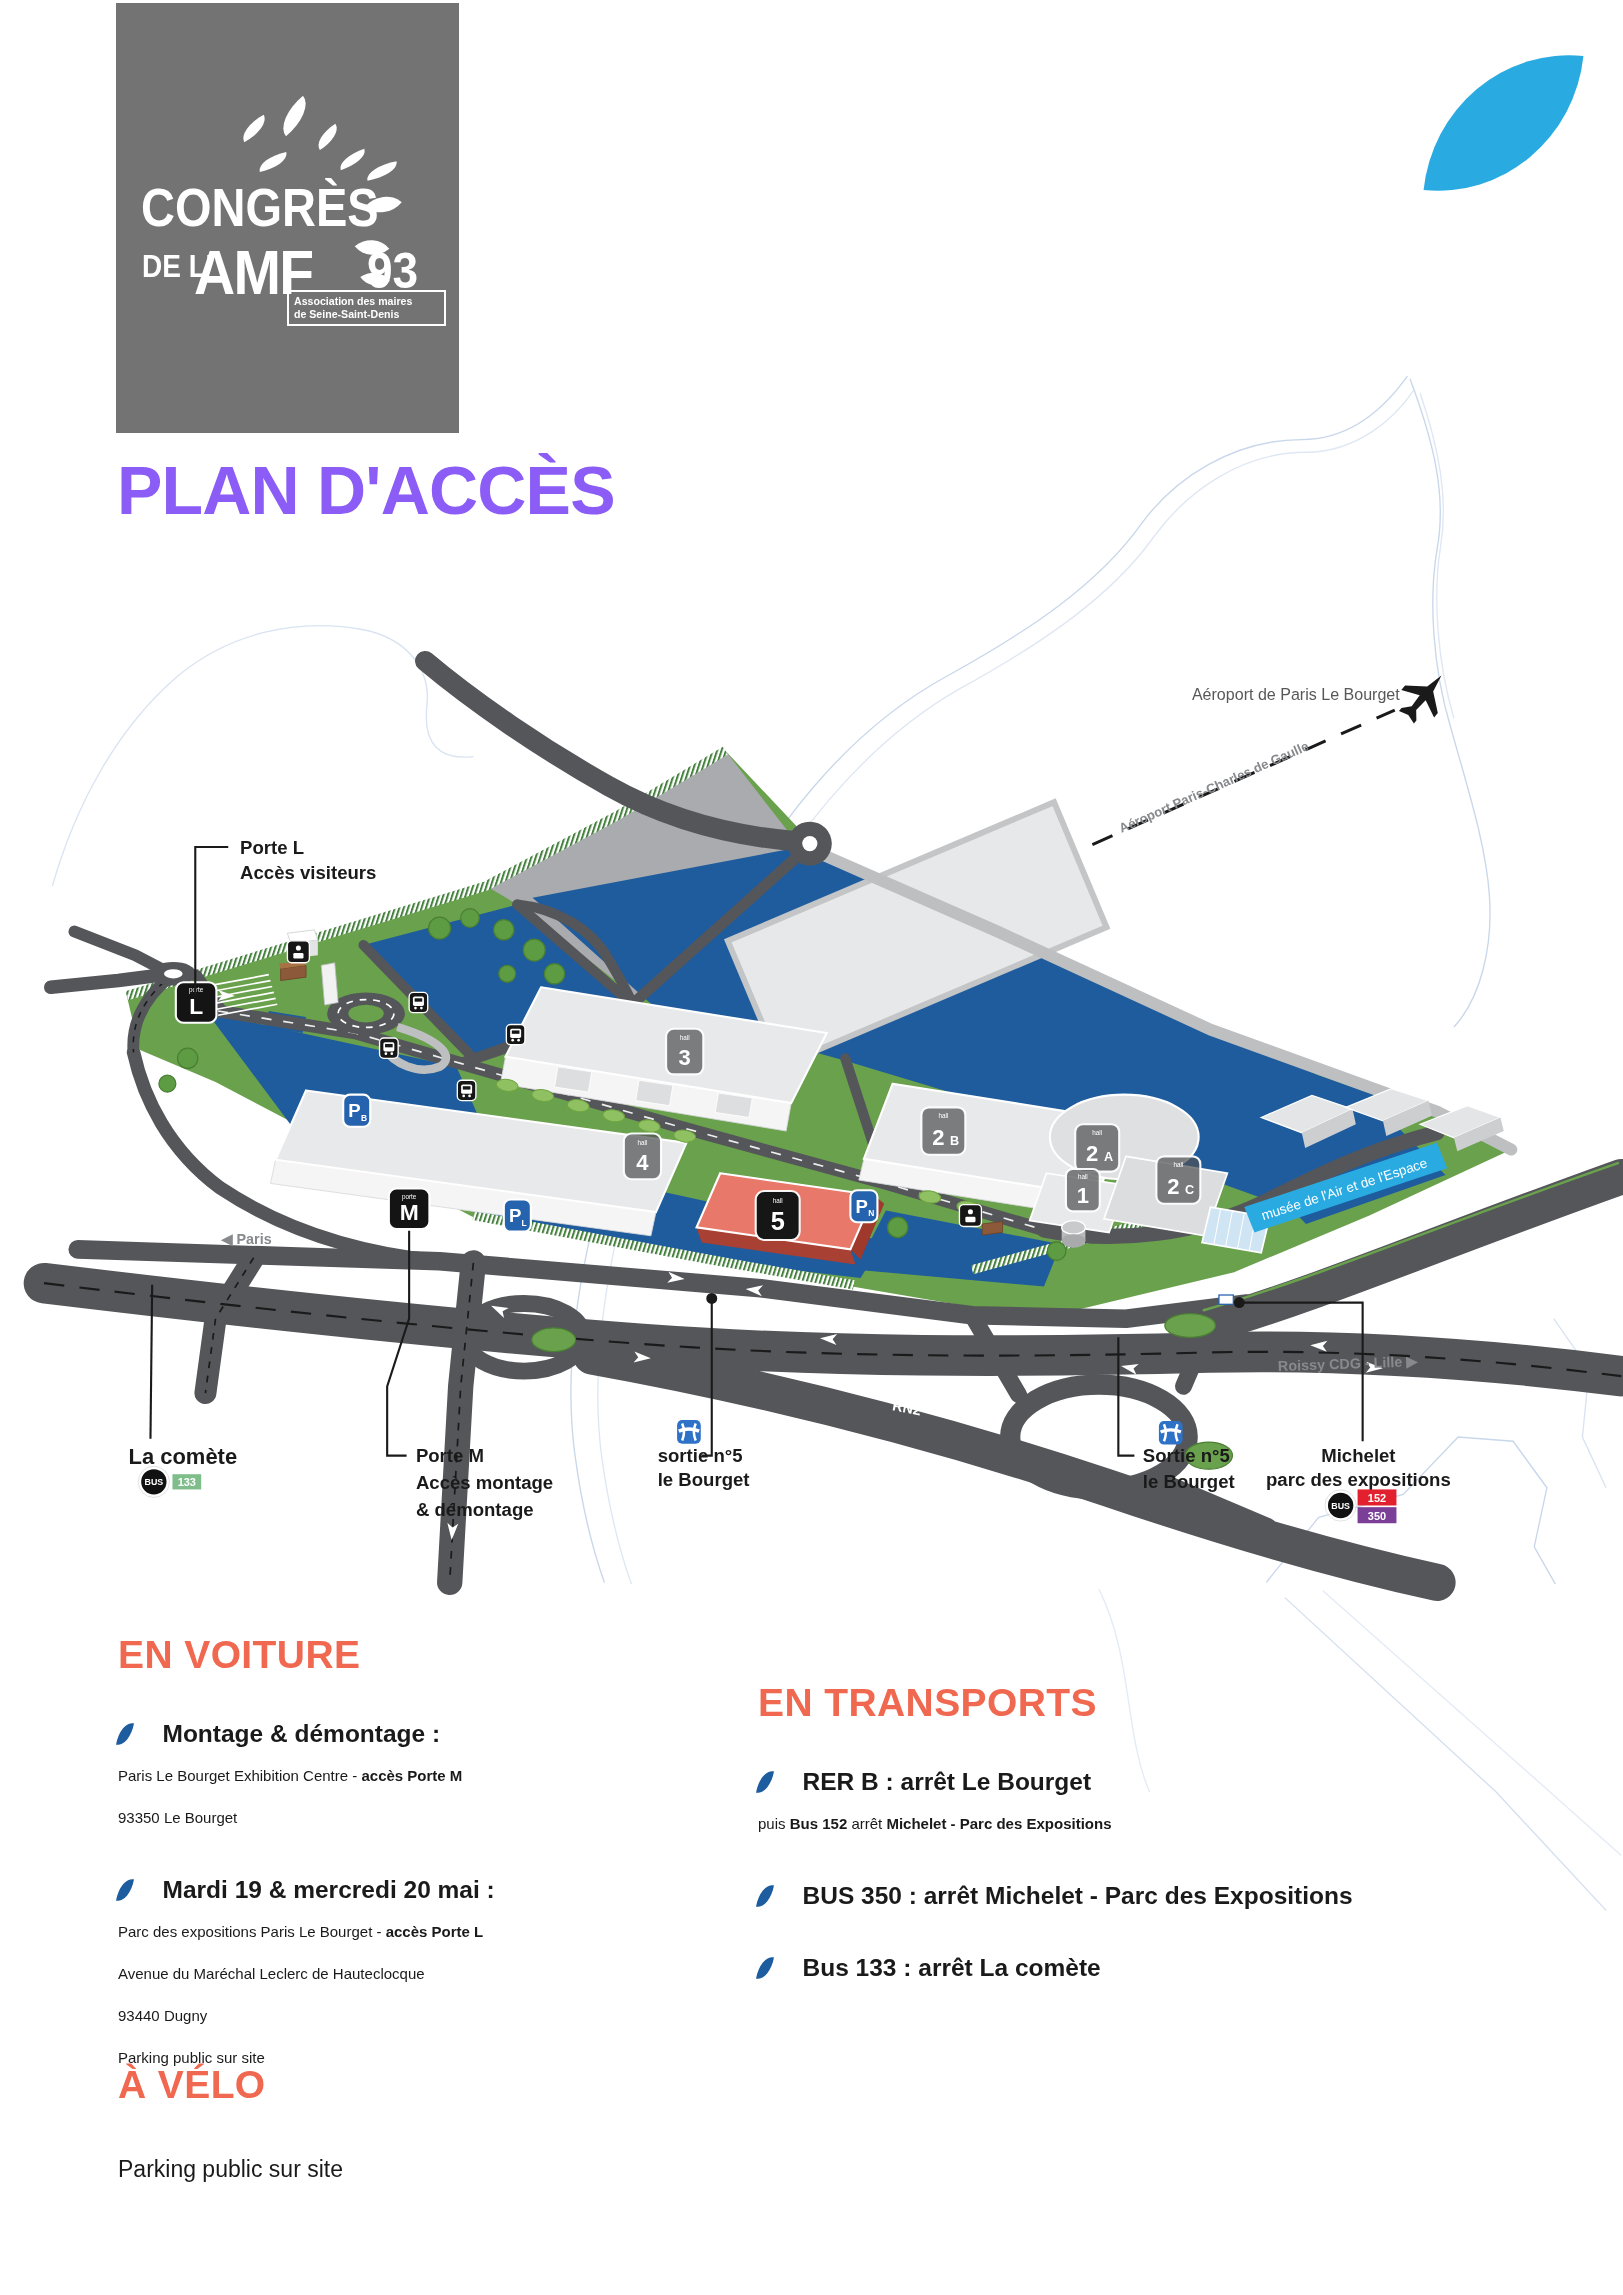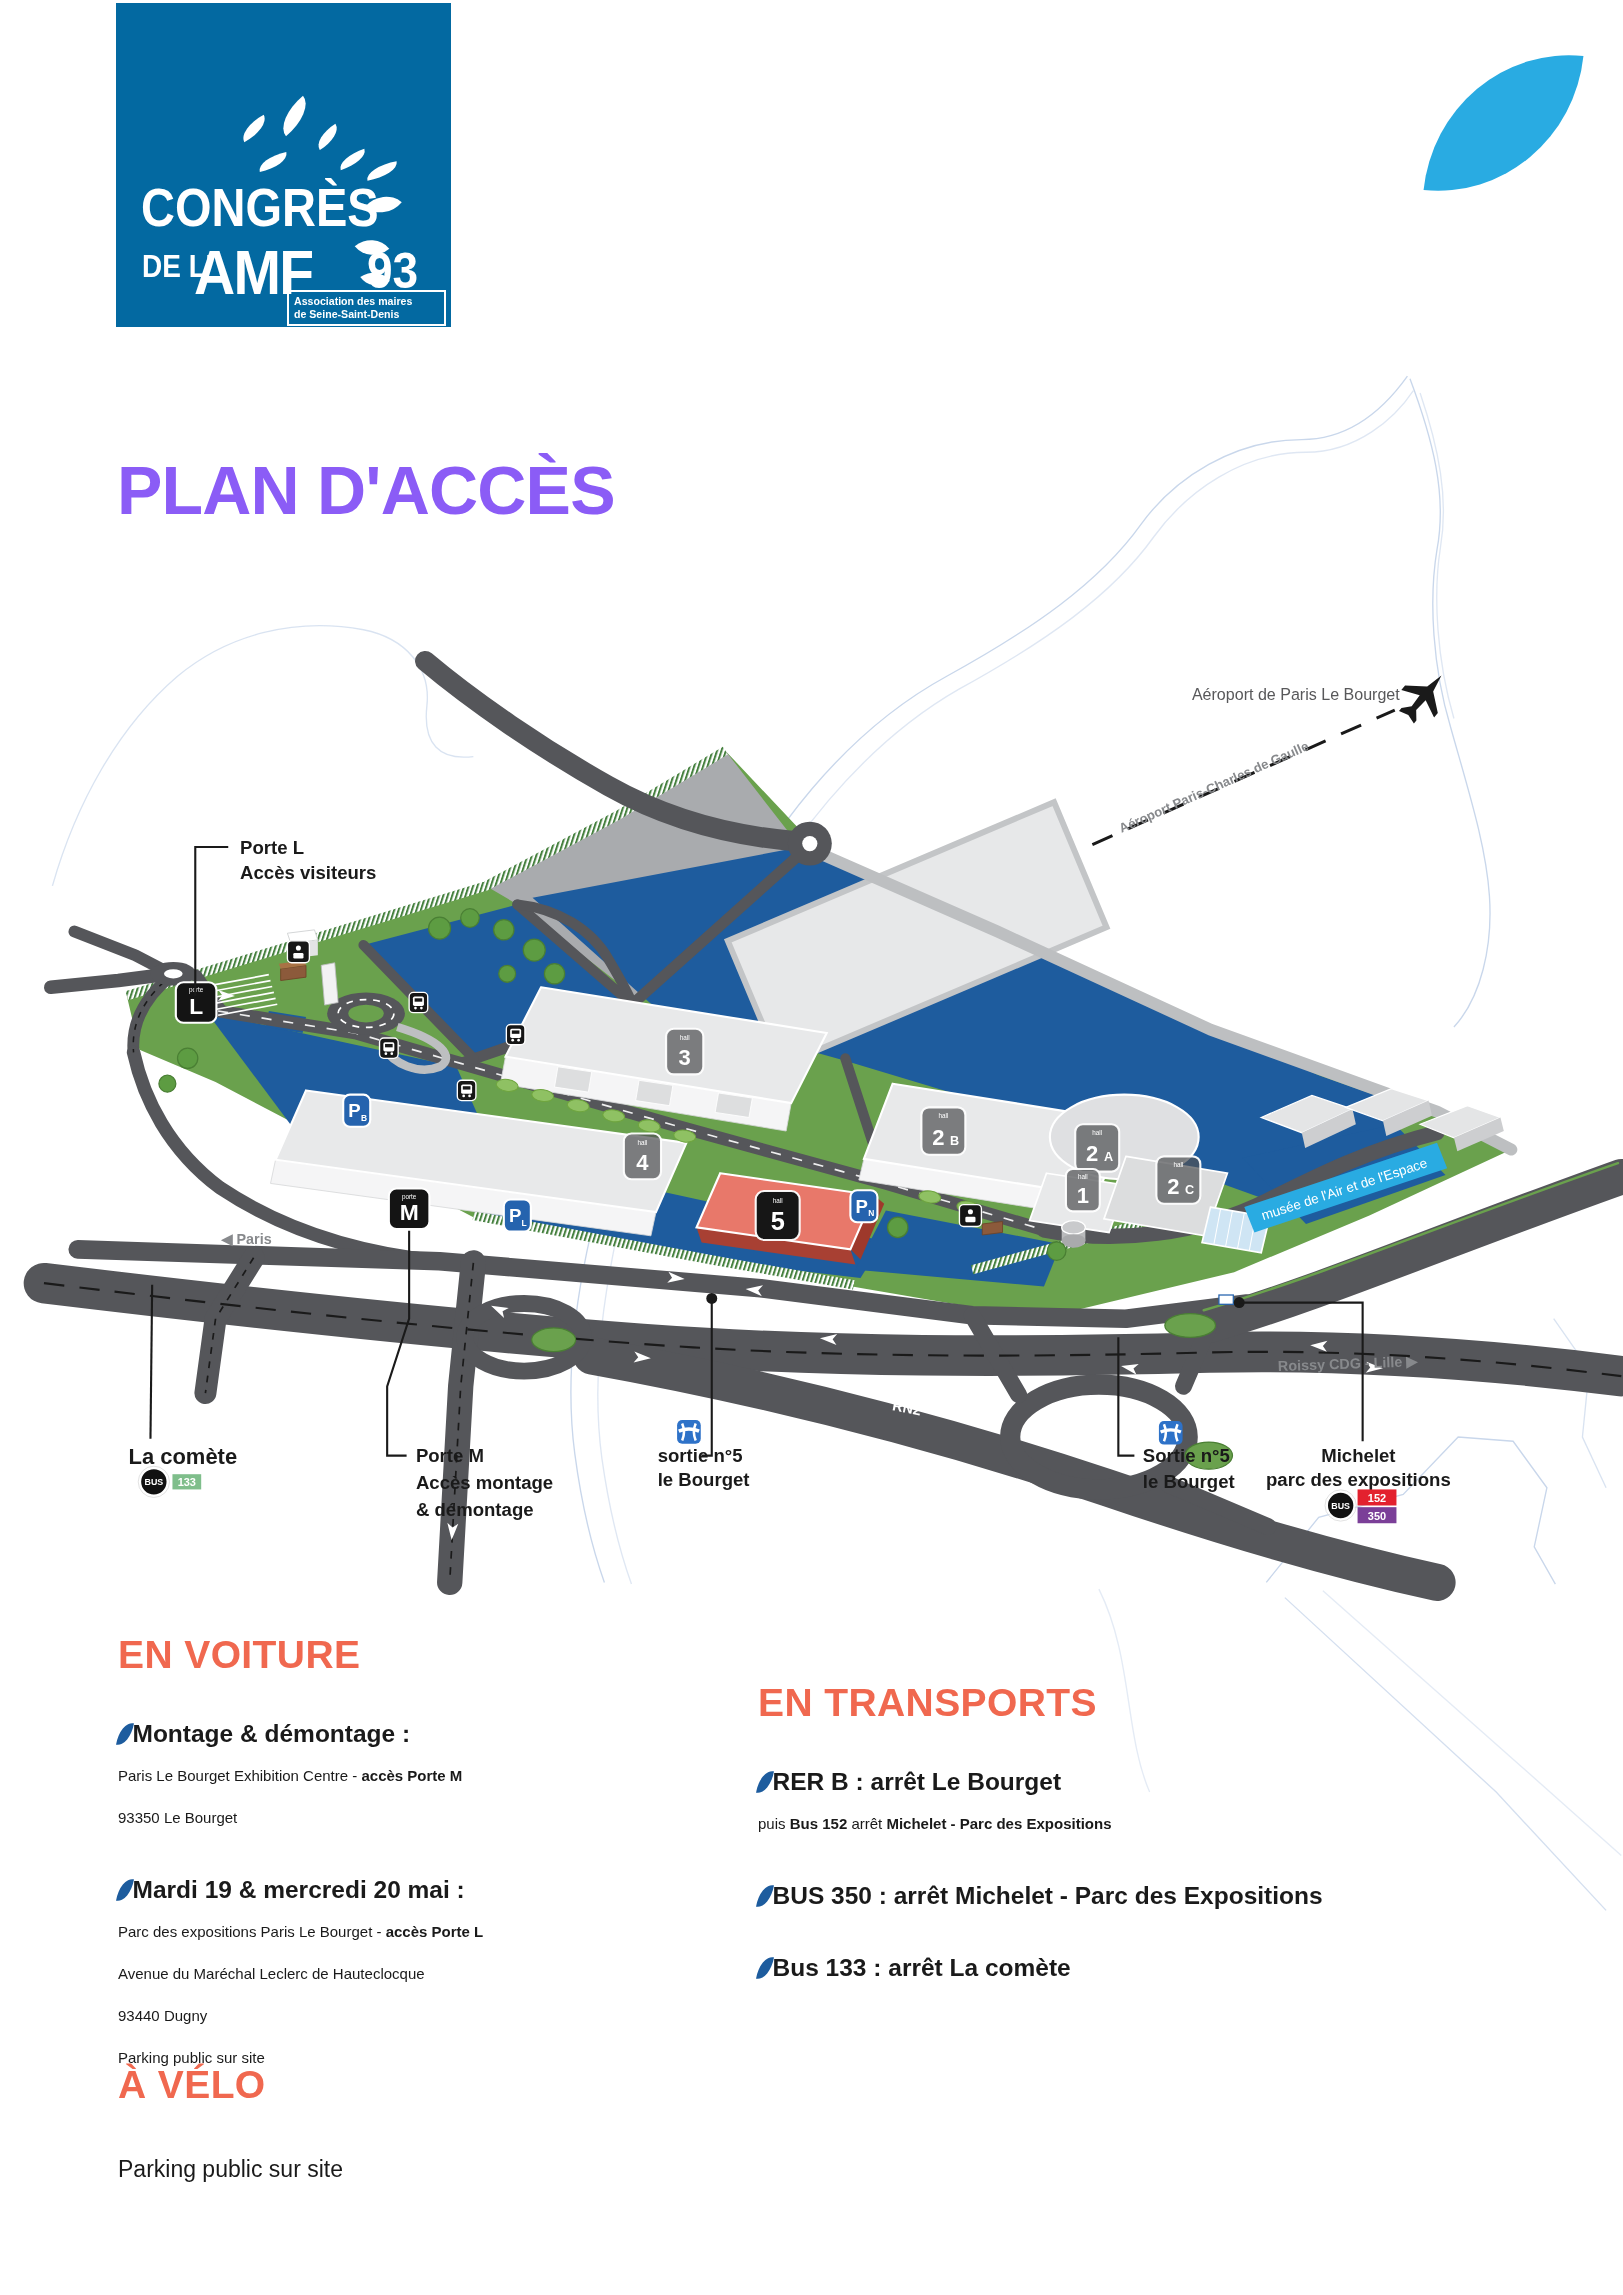--- a/index.html
+++ b/index.html
@@ -3,21 +3,21 @@
 <meta charset="utf-8">
 <style>
   html,body{margin:0;padding:0;}
   body{
     width:1623px;height:2295px;position:relative;background:#ffffff;
     font-family:"Liberation Sans", sans-serif;color:#1a1a1a;overflow:hidden;
   }
   .abs{position:absolute;}
 
   
-  #logo{left:116px;top:3.4px;width:335px;height:324px;background:#0369a1;}
+  #logo{left:116px;top:3.4px;width:335px;height:430px;background:#737373;padding-left:8px;}
   .logo-leaf{position:absolute;background:#fff;border-radius:100% 0 100% 0;}
   #logo-line1{position:absolute;left:25px;top:172px;font-size:47px;font-weight:bold;color:#fff;letter-spacing:0px;transform:scaleY(1.15);transform-origin:left top;}
   #logo-line2{position:absolute;left:26px;top:245px;font-size:28px;font-weight:bold;color:#fff;transform:scaleY(1.15);transform-origin:left top;}
   #logo-amf{position:absolute;left:78px;top:233px;font-size:57px;font-weight:bold;color:#fff;letter-spacing:-1.7px;transform:scaleY(1.1);transform-origin:left top;}
   #logo-num{position:absolute;left:251px;top:238px;font-size:46px;font-weight:bold;color:#fff;transform:scaleY(1.1);transform-origin:left top;}
   #logo-box{position:absolute;left:171px;top:287px;width:145px;border:2.1px solid #fff;padding:2.5px 5px;color:#fff;font-size:10.6px;font-weight:bold;line-height:1.25;}
 
   
   #blue-leaf{left:1431px;top:48px;width:145px;height:150px;background:#29ABE2;border-radius:100% 0 100% 0;transform:rotate(6deg);}
 
@@ -42,21 +42,21 @@
   .bustxt{font-size:10.5px;font-weight:bold;fill:#ffffff;text-anchor:middle;}
   .linenum{font-size:13px;font-weight:bold;fill:#ffffff;text-anchor:middle;}
 
   
   .sec-heading{font-size:39px;font-weight:bold;color:#F0684F;letter-spacing:0.4px;margin:0 0 36px 0;}
   .col{position:absolute;}
   #col-voiture{left:118px;top:1605px;width:617px;margin-top:28px;}
   #col-transports{left:758px;top:1653px;width:744px;margin-top:28px;}
   #sec-velo{left:118px;top:2063px;width:592px;}
   .tblock{margin-bottom:30px;}
-  .lead-line{margin:0;font-size:24.5px;font-weight:bold;line-height:42px;display:flex;align-items:center;gap:1px;}
+  .lead-line{margin:0;font-size:24.5px;font-weight:bold;line-height:42px;display:flex;align-items:center;gap:31px;}
   .body-line{margin:0;font-size:15px;line-height:42px;font-weight:normal;}
   .bold{font-weight:bold;}
   .leaf-bullet{width:13.5px;height:24px;background:#1D5C9E;border-radius:100% 0 100% 0;transform:rotate(10deg);flex:0 0 auto;display:inline-block;}
   #velo-text{font-size:23px;margin-top:41px;}
 </style>
 </head>
 <body>
 
 <svg class="abs" style="left:0;top:0;" width="1623" height="2295" viewBox="0 0 1920 2715">
   <defs>

